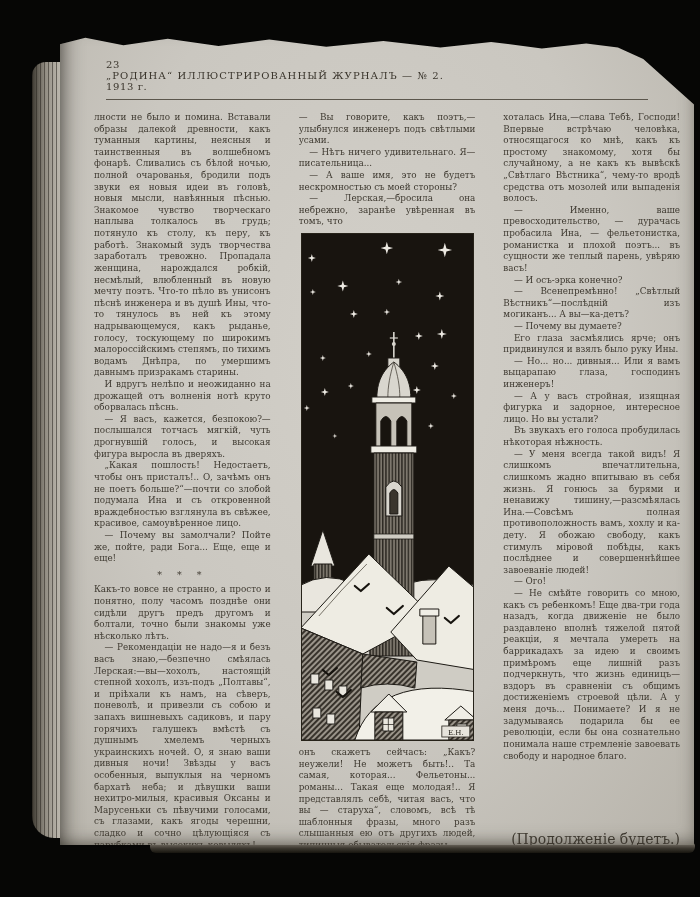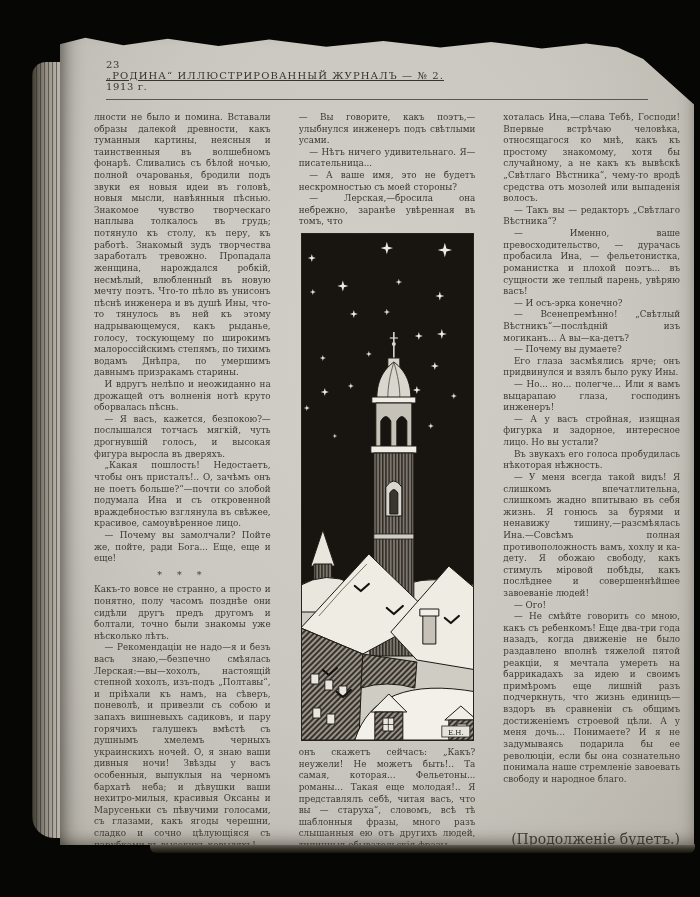--- a/index.html
+++ b/index.html
@@ -27,21 +27,21 @@
     box-shadow:inset 14px 0 22px -14px rgba(20,18,12,.8), inset -6px -10px 18px -10px rgba(60,55,45,.7);
     clip-path:polygon(0% 1.4%, 4% .6%, 10% 1.5%, 17% .7%, 25% 1.6%, 33% .8%, 42% 1.7%, 51% 1.0%, 60% 1.8%, 68% 1.1%, 76% 1.9%, 83% 1.3%, 88% 1.8%, 92% 3.2%, 96% 6.0%, 100% 8.8%, 100% 100%, 0% 100%);
   }
   
   .header{
     display:flex;align-items:baseline;
     padding:26px 58px 0 46px;
     color:#3a352c;font-size:10px;letter-spacing:.6px;white-space:nowrap;flex-direction:column;
   }
   .header .pn{width:60px;}
-  .header .title{flex:1;text-align:center;letter-spacing:1.1px;text-decoration:underline;}
+  .header .title{flex:1;text-align:center;letter-spacing:1.1px;}
   .header .yr{width:70px;text-align:left;}
   .rule{border:0;border-top:1px solid #5b564c;margin:7px 46px 0 46px;}
   
   .content{
     display:flex;gap:28px;
     margin:12px 14px 0 34px;height:738px;
   }
   .column{flex:1;min-width:0;color:#3e3930;font-size:8.8px;line-height:1.32;text-align:justify;overflow:hidden;}
   .column.right{display:flex;flex-direction:column;}
   .column.right .paras{flex:1;overflow:hidden;}
@@ -216,27 +216,26 @@
 
       <div>
           <p class="para no-indent">онъ скажетъ сейчасъ: „Какъ? неужели! Не можетъ быть!.. Та самая, которая... Фельетоны... романы... Такая еще молодая!.. Я представлялъ себѣ, читая васъ, что вы — старуха“, словомъ, всѣ тѣ шаблонныя фразы, много разъ слышанныя ею отъ другихъ людей, типичныя обывательскія фразы.</p>
           <p class="para">Но инженеръ молчалъ. Имя Лерской, казалось, не говорило ему ничего</p>
         </div>
     </div>
 
     <div class="column right">
       <div class="paras">
           <p class="para no-indent">хоталась Ина,—слава Тебѣ, Господи! Впервые встрѣчаю человѣка, относящагося ко мнѣ, какъ къ простому знакомому, хотя бы случайному, а не какъ къ вывѣскѣ „Свѣтлаго Вѣстника“, чему-то вродѣ средства отъ мозолей или выпаденія волосъ.</p>
-          <p class="para">— Такъ вы — редакторъ „Свѣтлаго Вѣстника“?</p>
           <p class="para">— Именно, ваше превосходительство, — дурачась пробасила Ина, — фельетонистка, романистка и плохой поэтъ... въ сущности же теплый парень, увѣряю васъ!</p>
           <p class="para">— И осъ-эрка конечно?</p>
           <p class="para">— Всенепремѣнно! „Свѣтлый Вѣстникъ“—послѣдній изъ могиканъ... А вы—ка-детъ?</p>
           <p class="para">— Почему вы думаете?</p>
           <p class="para">Его глаза засмѣялись ярче; онъ придвинулся и взялъ было руку Ины.</p>
-          <p class="para">— Но... но... полегче... Или я вамъ выцарапаю глаза, господинъ инженеръ!</p>
+          <p class="para">— Но... но... дивныя... Или я вамъ выцарапаю глаза, господинъ инженеръ!</p>
           <p class="para">— А у васъ стройная, изящная фигурка и задорное, интересное лицо. Но вы устали?</p>
           <p class="para">Въ звукахъ его голоса пробудилась нѣкоторая нѣжность.</p>
           <p class="para">— У меня всегда такой видъ! Я слишкомъ впечатлительна, слишкомъ жадно впитываю въ себя жизнь. Я гонюсь за бурями и ненавижу тишину,—разсмѣялась Ина.—Совсѣмъ полная противоположность вамъ, хохлу и ка-дету. Я обожаю свободу, какъ стимулъ міровой побѣды, какъ послѣднее и совершеннѣйшее завоеваніе людей!</p>
           <p class="para">— Ого!</p>
           <p class="para">— Не смѣйте говорить со мною, какъ съ ребенкомъ! Еще два-три года назадъ, когда движеніе не было раздавлено вполнѣ тяжелой пятой реакціи, я мечтала умереть на баррикадахъ за идею и своимъ примѣромъ еще лишній разъ подчеркнуть, что жизнь единицъ—вздоръ въ сравненіи съ общимъ достиженіемъ строевой цѣли. А у меня дочь... Понимаете? И я не задумываясь подарила бы ее революціи, если бы она сознательно понимала наше стремленіе завоевать свободу и народное благо.</p>
         </div>
       <div class="continuation">(Продолженіе будетъ.)</div>
     </div>
   </div>
 </div>

